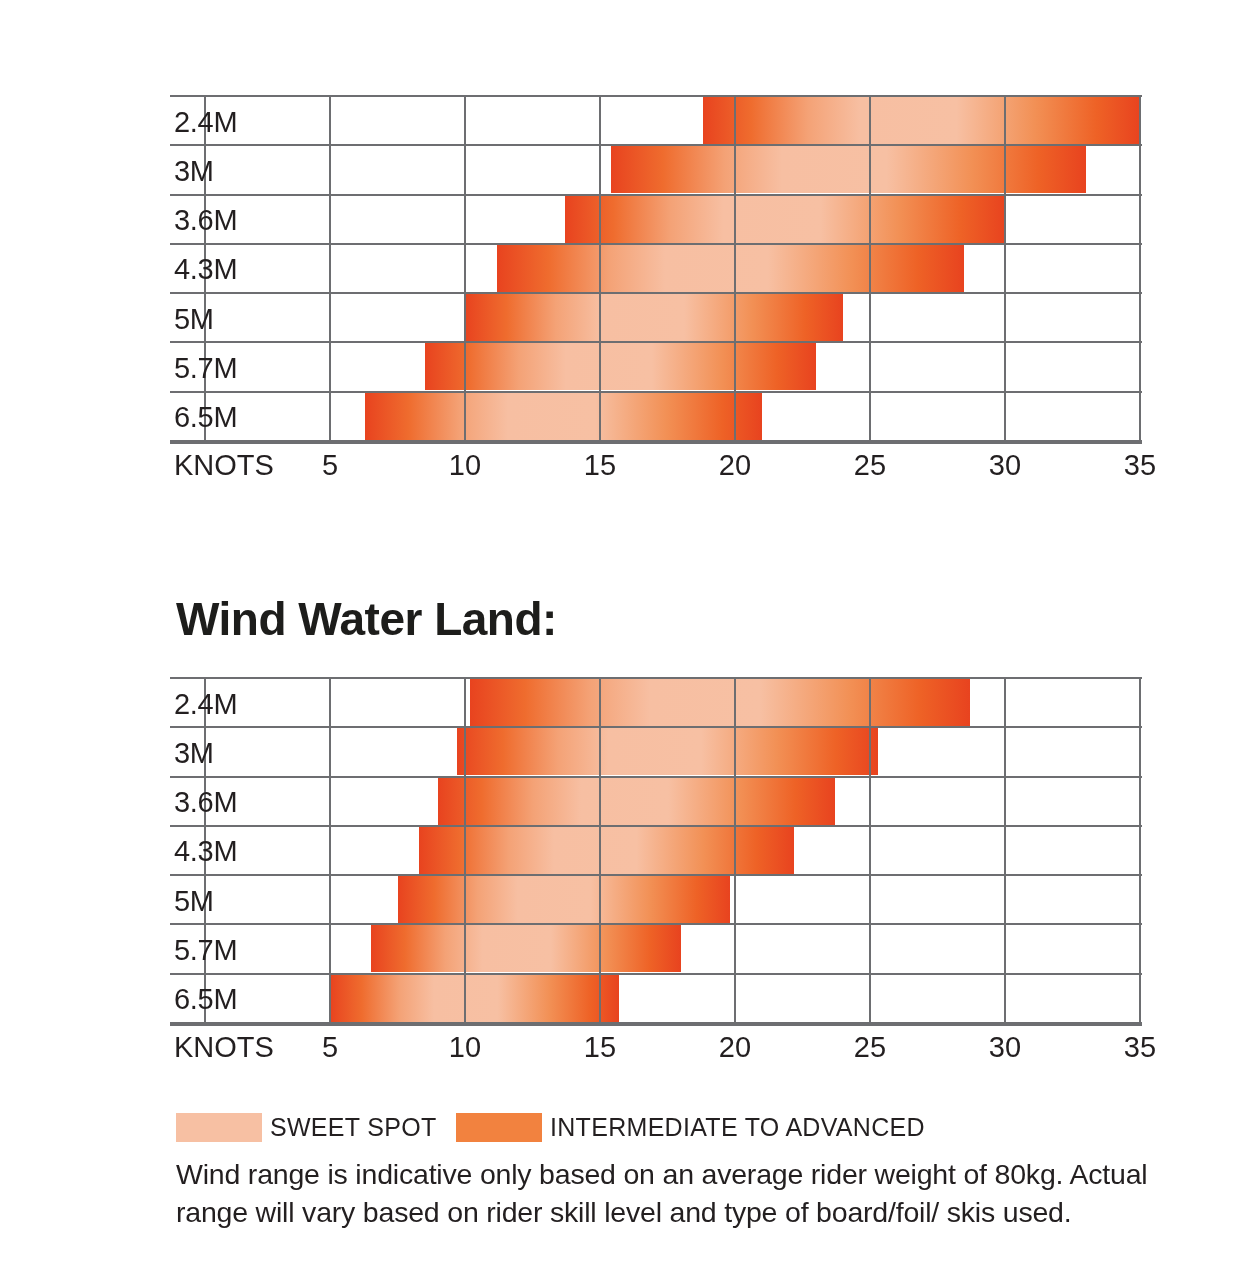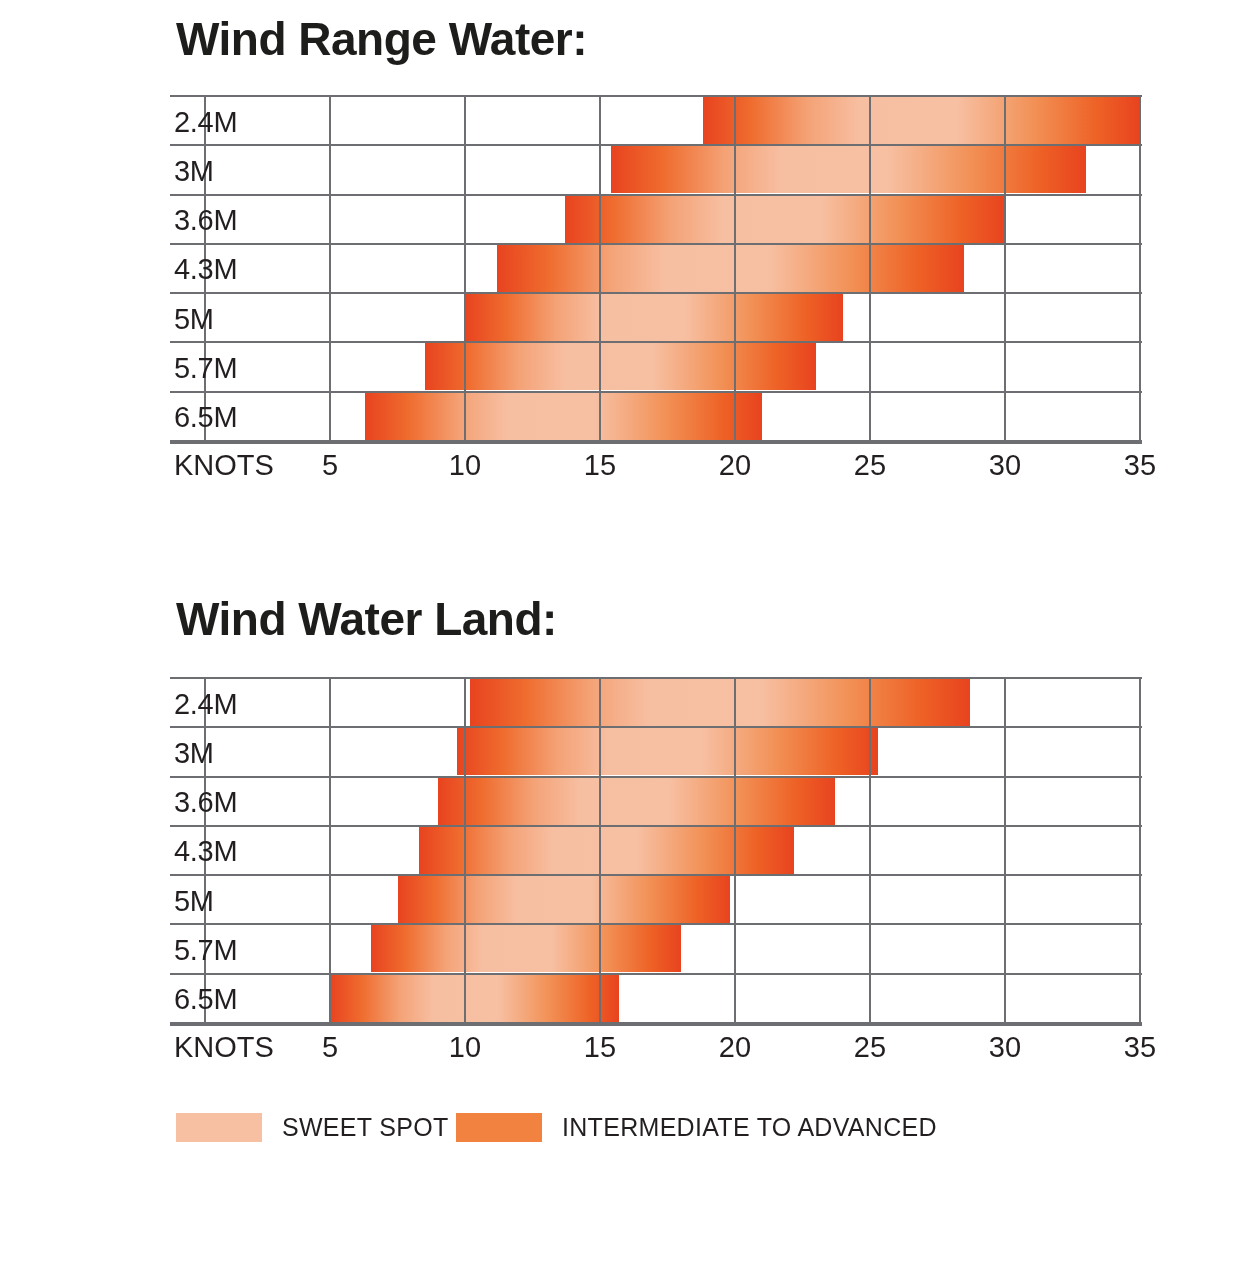--- a/index.html
+++ b/index.html
@@ -159,42 +159,41 @@
     white-space: nowrap;
   }
   .legend-swatch {
     width: 86px;
     height: 29px;
     display: inline-block;
   }
   .legend-label {
     font-size: 25px;
     color: #231f20;
-    margin-left: 20px;
+    margin-left: 8px;
     letter-spacing: 0.3px;
   }
 
   
   .footnote {
     position: absolute;
     left: 176px;
     top: 1156px;
     width: 975px;
     font-size: 28.5px;
     line-height: 1.32;
     color: #231f20;
     letter-spacing: -0.2px;
   }
 </style>
 </head>
 <body>
 
 <div class="page">
 
-  <div class="chart-title" id="title-water">Wind Range Water:</div>
 
   <div class="chart-block" id="chart-water">
     <div class="chart-grid">
         <div class="vline" style="left: 159px;"></div>
         <div class="vline" style="left: 294px;"></div>
         <div class="vline" style="left: 429px;"></div>
         <div class="vline" style="left: 564px;"></div>
         <div class="vline" style="left: 699px;"></div>
         <div class="vline" style="left: 834px;"></div>
         <div class="vline" style="left: 969px;"></div>
@@ -315,14 +314,15 @@
       <div class="legend-item" style="left: 0px;">
         <span class="legend-swatch" style="background: rgb(247, 192, 163);"></span>
         <span class="legend-label">SWEET SPOT</span>
       </div>
       <div class="legend-item" style="left: 280px;">
         <span class="legend-swatch" style="background: rgb(242, 130, 63);"></span>
         <span class="legend-label">INTERMEDIATE TO ADVANCED</span>
       </div>
     </div>
 
+  <div class="footnote">Wind range is indicative only based on an average rider weight of 80kg. Actual range will vary based on rider skill level and type of board/foil/ skis used.</div>
 
 </div>
 
 </body></html>

